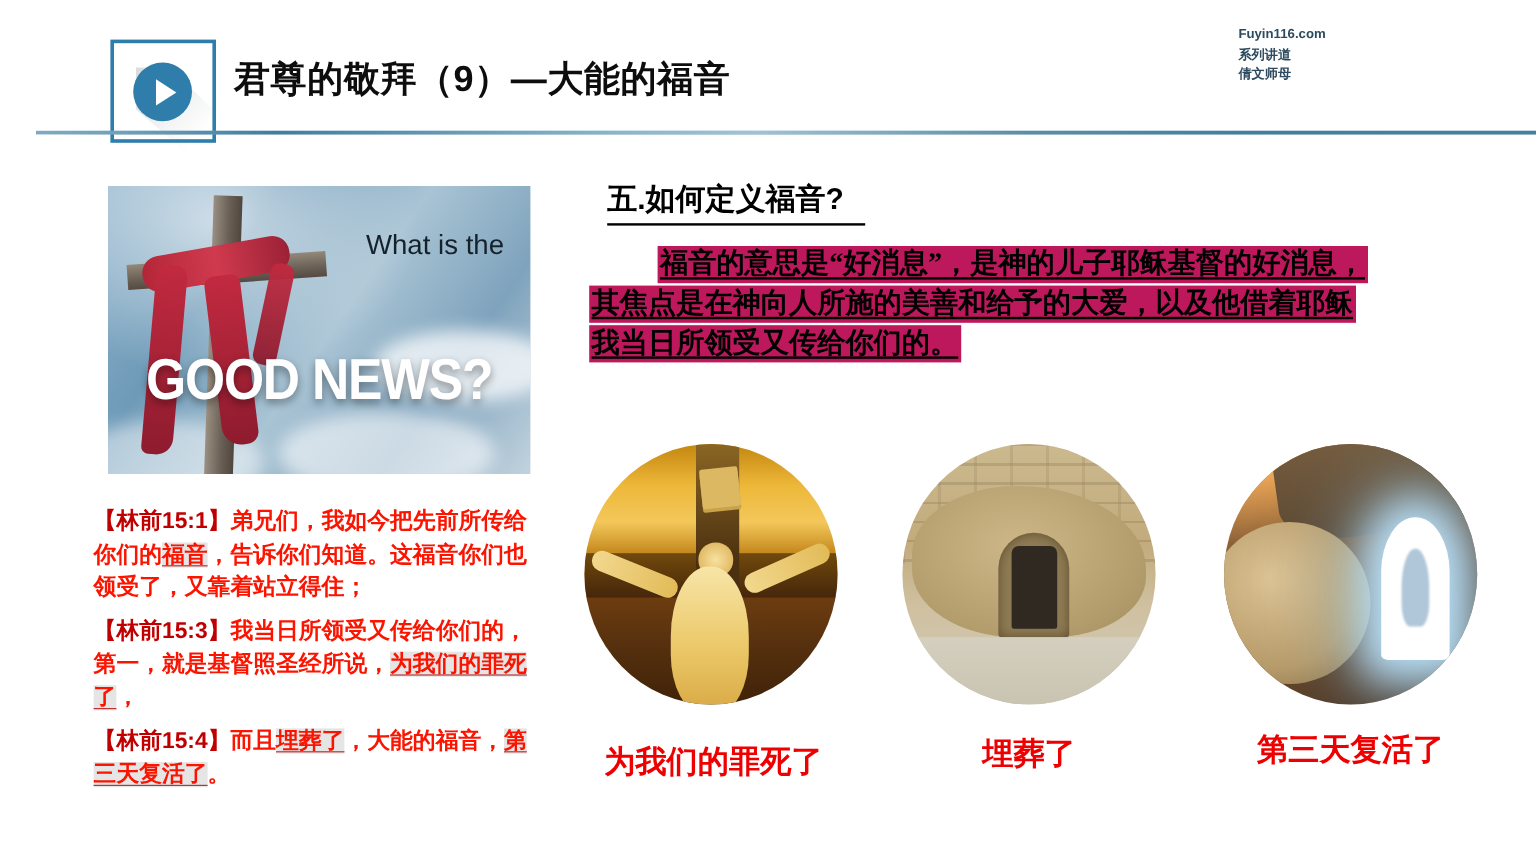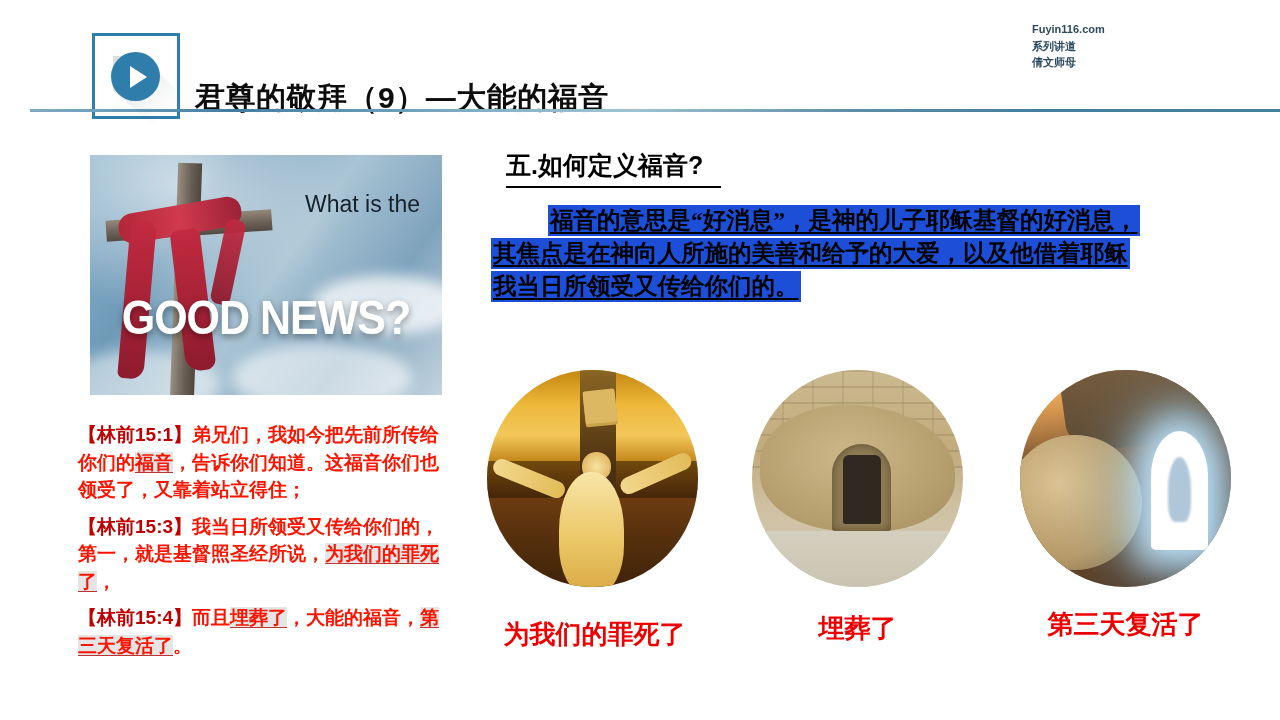--- a/index.html
+++ b/index.html
@@ -15,21 +15,21 @@
     border:3px solid #2e7dab; background:#fff; }
   .play-shadow { position:absolute; left:18px; top:20px; width:92px; height:78px;
     background:linear-gradient(135deg, rgba(120,130,140,.28), rgba(120,130,140,0) 65%);
     clip-path:polygon(30% 0, 100% 78%, 100% 100%, 55% 100%, 0 45%, 0 0); }
   .play-circle { position:absolute; left:16px; top:16px; width:49px; height:49px;
     border-radius:50%; background:#2e7dab; display:flex; align-items:center; justify-content:center; }
   .play-tri { width:0; height:0; border-left:17px solid #fff;
     border-top:11px solid transparent; border-bottom:11px solid transparent; margin-left:6px; }
 
   .page-title { position:absolute; left:195px; top:46px; font-size:30px; font-weight:bold;
-    color:#0d0d0d; letter-spacing:.5px; white-space:nowrap;margin-top:32px; }
+    color:#0d0d0d; letter-spacing:.5px; white-space:nowrap; }
 
   .site-info { position:absolute; left:1032px; top:21px; color:#2d4a5e; line-height:1.5; }
   .site-name { font-size:11px; font-weight:bold; }
   .site-line { font-size:11px; font-weight:600; }
 
   .header-divider { position:absolute; left:30px; top:109px; width:1250px; height:3px;
     background:linear-gradient(90deg, rgba(120,165,190,0) 0%, #6fa0ba 6%, #417da1 16%,
       #88b4c9 38%, #9fc3d3 48%, #5d8da6 66%, #447fa1 80%, #45809f 100%);
     background-color:#7fa9c0; }
 
@@ -66,21 +66,21 @@
 
   
   .section-heading { position:absolute; left:490px; top:149px; font-size:25px; font-weight:bold;
     color:#000; border-bottom:2.5px solid #000; padding:0 18px 4px 0;margin-left:16px; }
 
   .highlight-para { position:absolute; left:491px; top:204px; width:690px;
     font-family:"Liberation Serif","DejaVu Serif",serif; font-weight:bold;
     font-size:23.5px; color:#000; line-height:33px; }
   .hline { white-space:nowrap; }
   .hline.indent { padding-left:57px; }
-  .ymark { background:#1d4ed8; text-decoration:underline; text-decoration-thickness:2px;
+  .ymark { background:#be185d; text-decoration:underline; text-decoration-thickness:2px;
     text-underline-offset:4px; padding:2px 2px 3px 2px; }
 
   
   .circle { position:absolute; top:370px; width:211px; height:217px; border-radius:50%; overflow:hidden; }
   .circle .layer { position:absolute; }
   .c1 { left:487px;
     background:linear-gradient(180deg,#c4860f 0%,#edb83a 16%,#f3c75a 30%,#bc7d12 44%,#6e3d10 58%,#55300e 78%,#402208 100%); }
   .c1-beamv { left:44%; top:0; width:17%; height:58%;
     background:linear-gradient(180deg,#8a6524,#4a2f10 80%); }
   .c1-beamh { left:0; top:42%; width:100%; height:17%; background:rgba(42,24,7,.55); }

